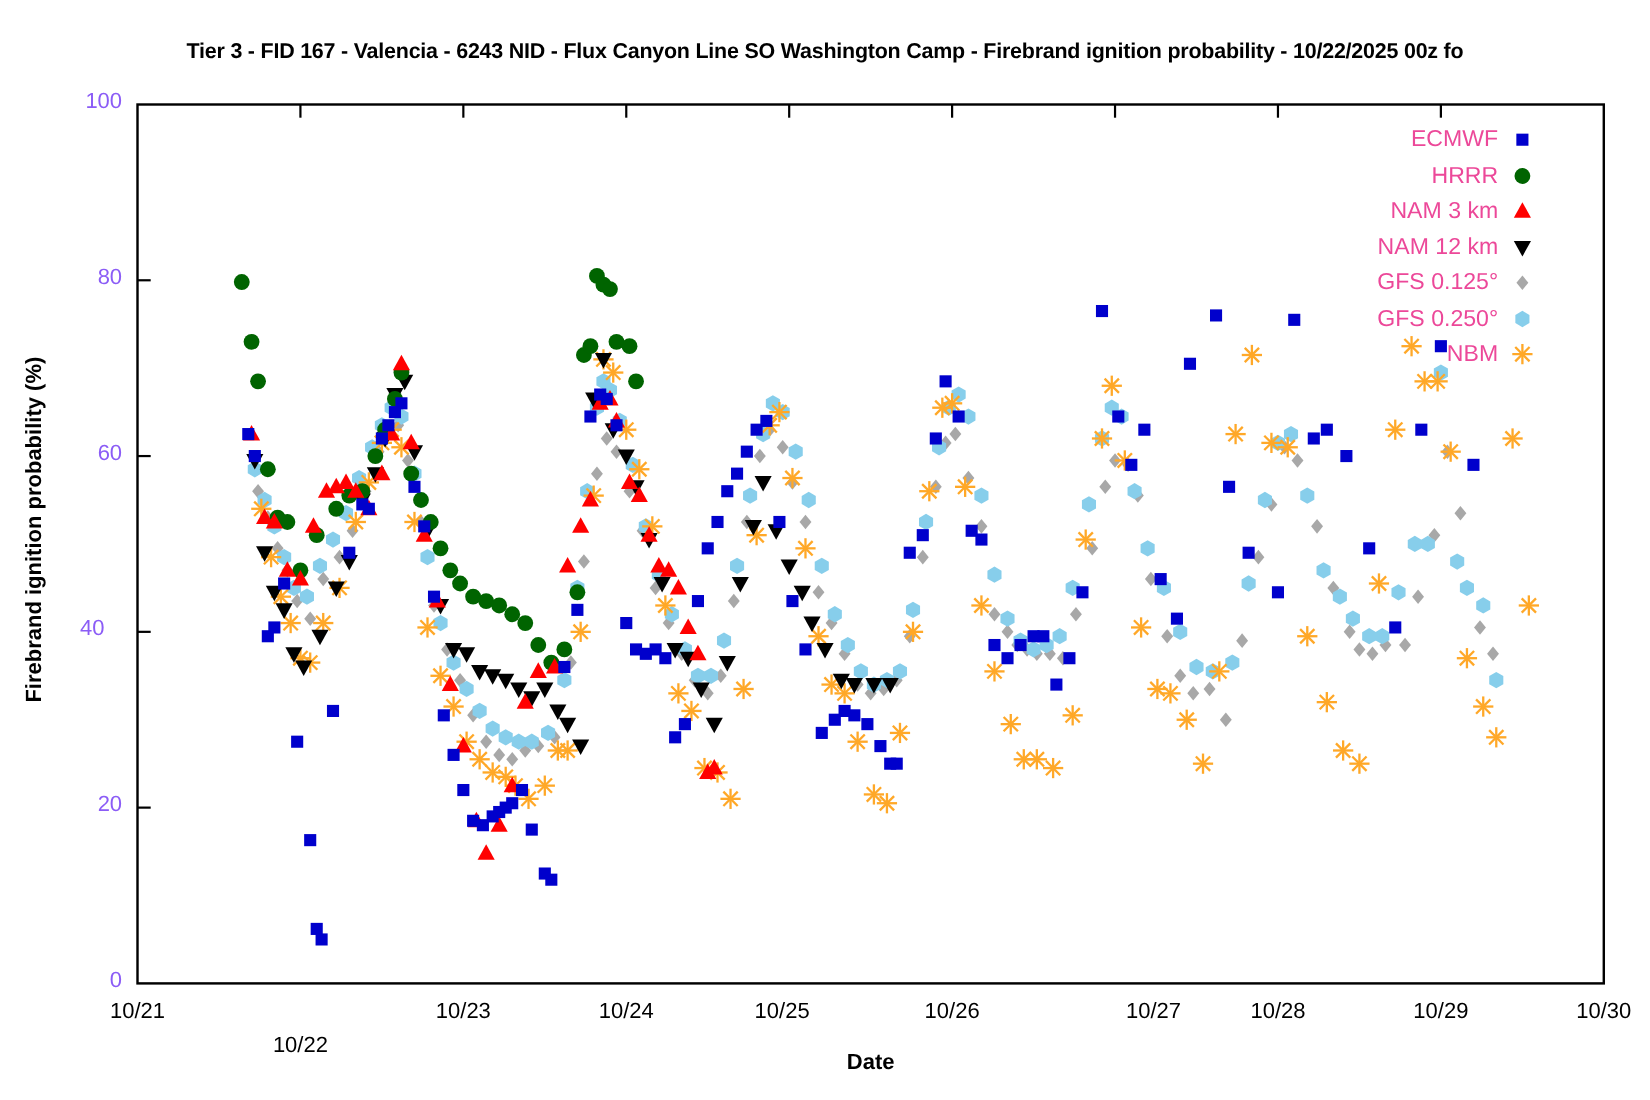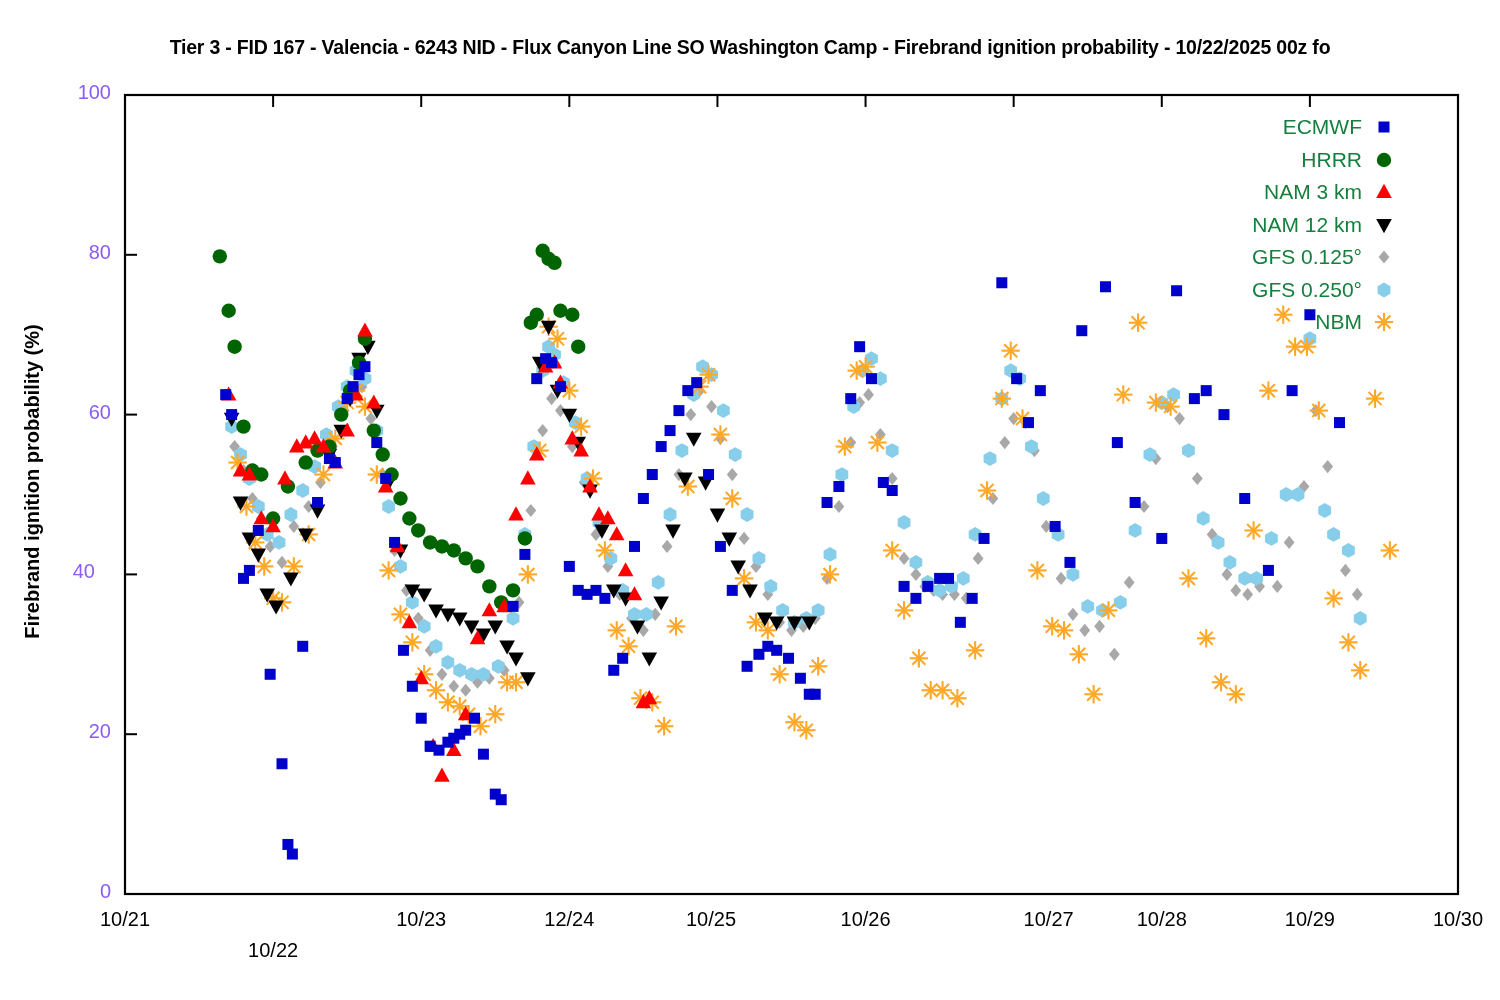--- a/index.html
+++ b/index.html
@@ -77,40 +77,41 @@
     position: absolute;
     height: 30px;
     line-height: 30px;
     white-space: nowrap;
   }
   .legend-text {
     position: absolute;
     right: 34px;
     top: 0;
     font-size: 21px;
-    color: #15803d;
+    color: #ec4899;
     text-align: center;
     white-space: nowrap;
   }
   .legend-mark {
     position: absolute;
     right: 0px;
     top: 0;
     width: 24px;
     height: 30px;
   }
 </style>
 </head>
 <body>
 
 <div id="root">
 
   <div class="chart-title">Tier 3 - FID 167 - Valencia - 6243 NID - Flux Canyon Line SO Washington Camp - Firebrand ignition probability - 10/22/2025 00z fo</div>
 
   <div class="axis-label-y">Firebrand ignition probability (%)</div>
+  <div class="axis-label-x">Date</div>
 
   <svg class="plot-svg" width="1500" height="1000">
     <g id="axes-layer">
         <rect x="125" y="95" width="1333" height="799" fill="none" stroke="#000" stroke-width="2.2"></rect>
         <line x1="125" y1="734.2" x2="137" y2="734.2" stroke="#000" stroke-width="2"></line>
         <line x1="125" y1="574.4" x2="137" y2="574.4" stroke="#000" stroke-width="2"></line>
         <line x1="125" y1="414.6" x2="137" y2="414.6" stroke="#000" stroke-width="2"></line>
         <line x1="125" y1="254.79999999999995" x2="137" y2="254.79999999999995" stroke="#000" stroke-width="2"></line>
         <line x1="273.1111111111111" y1="95" x2="273.1111111111111" y2="107" stroke="#000" stroke-width="2"></line>
         <line x1="421.22222222222223" y1="95" x2="421.22222222222223" y2="107" stroke="#000" stroke-width="2"></line>
@@ -1125,21 +1126,21 @@
   <div id="tick-layer">
       <div class="tick-label-y" style="left: 21px; top: 880px;">0</div>
       <div class="tick-label-y" style="left: 21px; top: 720.2px;">20</div>
       <div class="tick-label-y" style="left: 5px; top: 560.4px;">40</div>
       <div class="tick-label-y" style="left: 21px; top: 400.6px;">60</div>
       <div class="tick-label-y" style="left: 21px; top: 240.8px;">80</div>
       <div class="tick-label-y" style="left: 21px; top: 81px;">100</div>
       <div class="tick-label-x" style="left: 65px; top: 908px;">10/21</div>
       <div class="tick-label-x" style="left: 213.111px; top: 908px; margin-top: 31px;">10/22</div>
       <div class="tick-label-x" style="left: 361.222px; top: 908px;">10/23</div>
-      <div class="tick-label-x" style="left: 509.333px; top: 908px;">12/24</div>
+      <div class="tick-label-x" style="left: 509.333px; top: 908px;">10/24</div>
       <div class="tick-label-x" style="left: 651px; top: 908px;">10/25</div>
       <div class="tick-label-x" style="left: 805.556px; top: 908px;">10/26</div>
       <div class="tick-label-x" style="left: 953.667px; top: 908px; text-align: right;">10/27</div>
       <div class="tick-label-x" style="left: 1101.78px; top: 908px;">10/28</div>
       <div class="tick-label-x" style="left: 1249.89px; top: 908px;">10/29</div>
       <div class="tick-label-x" style="left: 1398px; top: 908px;">10/30</div>
     </div>
   <div id="legend-layer">
       <div class="legend-row" style="right: 104px; top: 112px;">
         <span class="legend-text">ECMWF</span>

